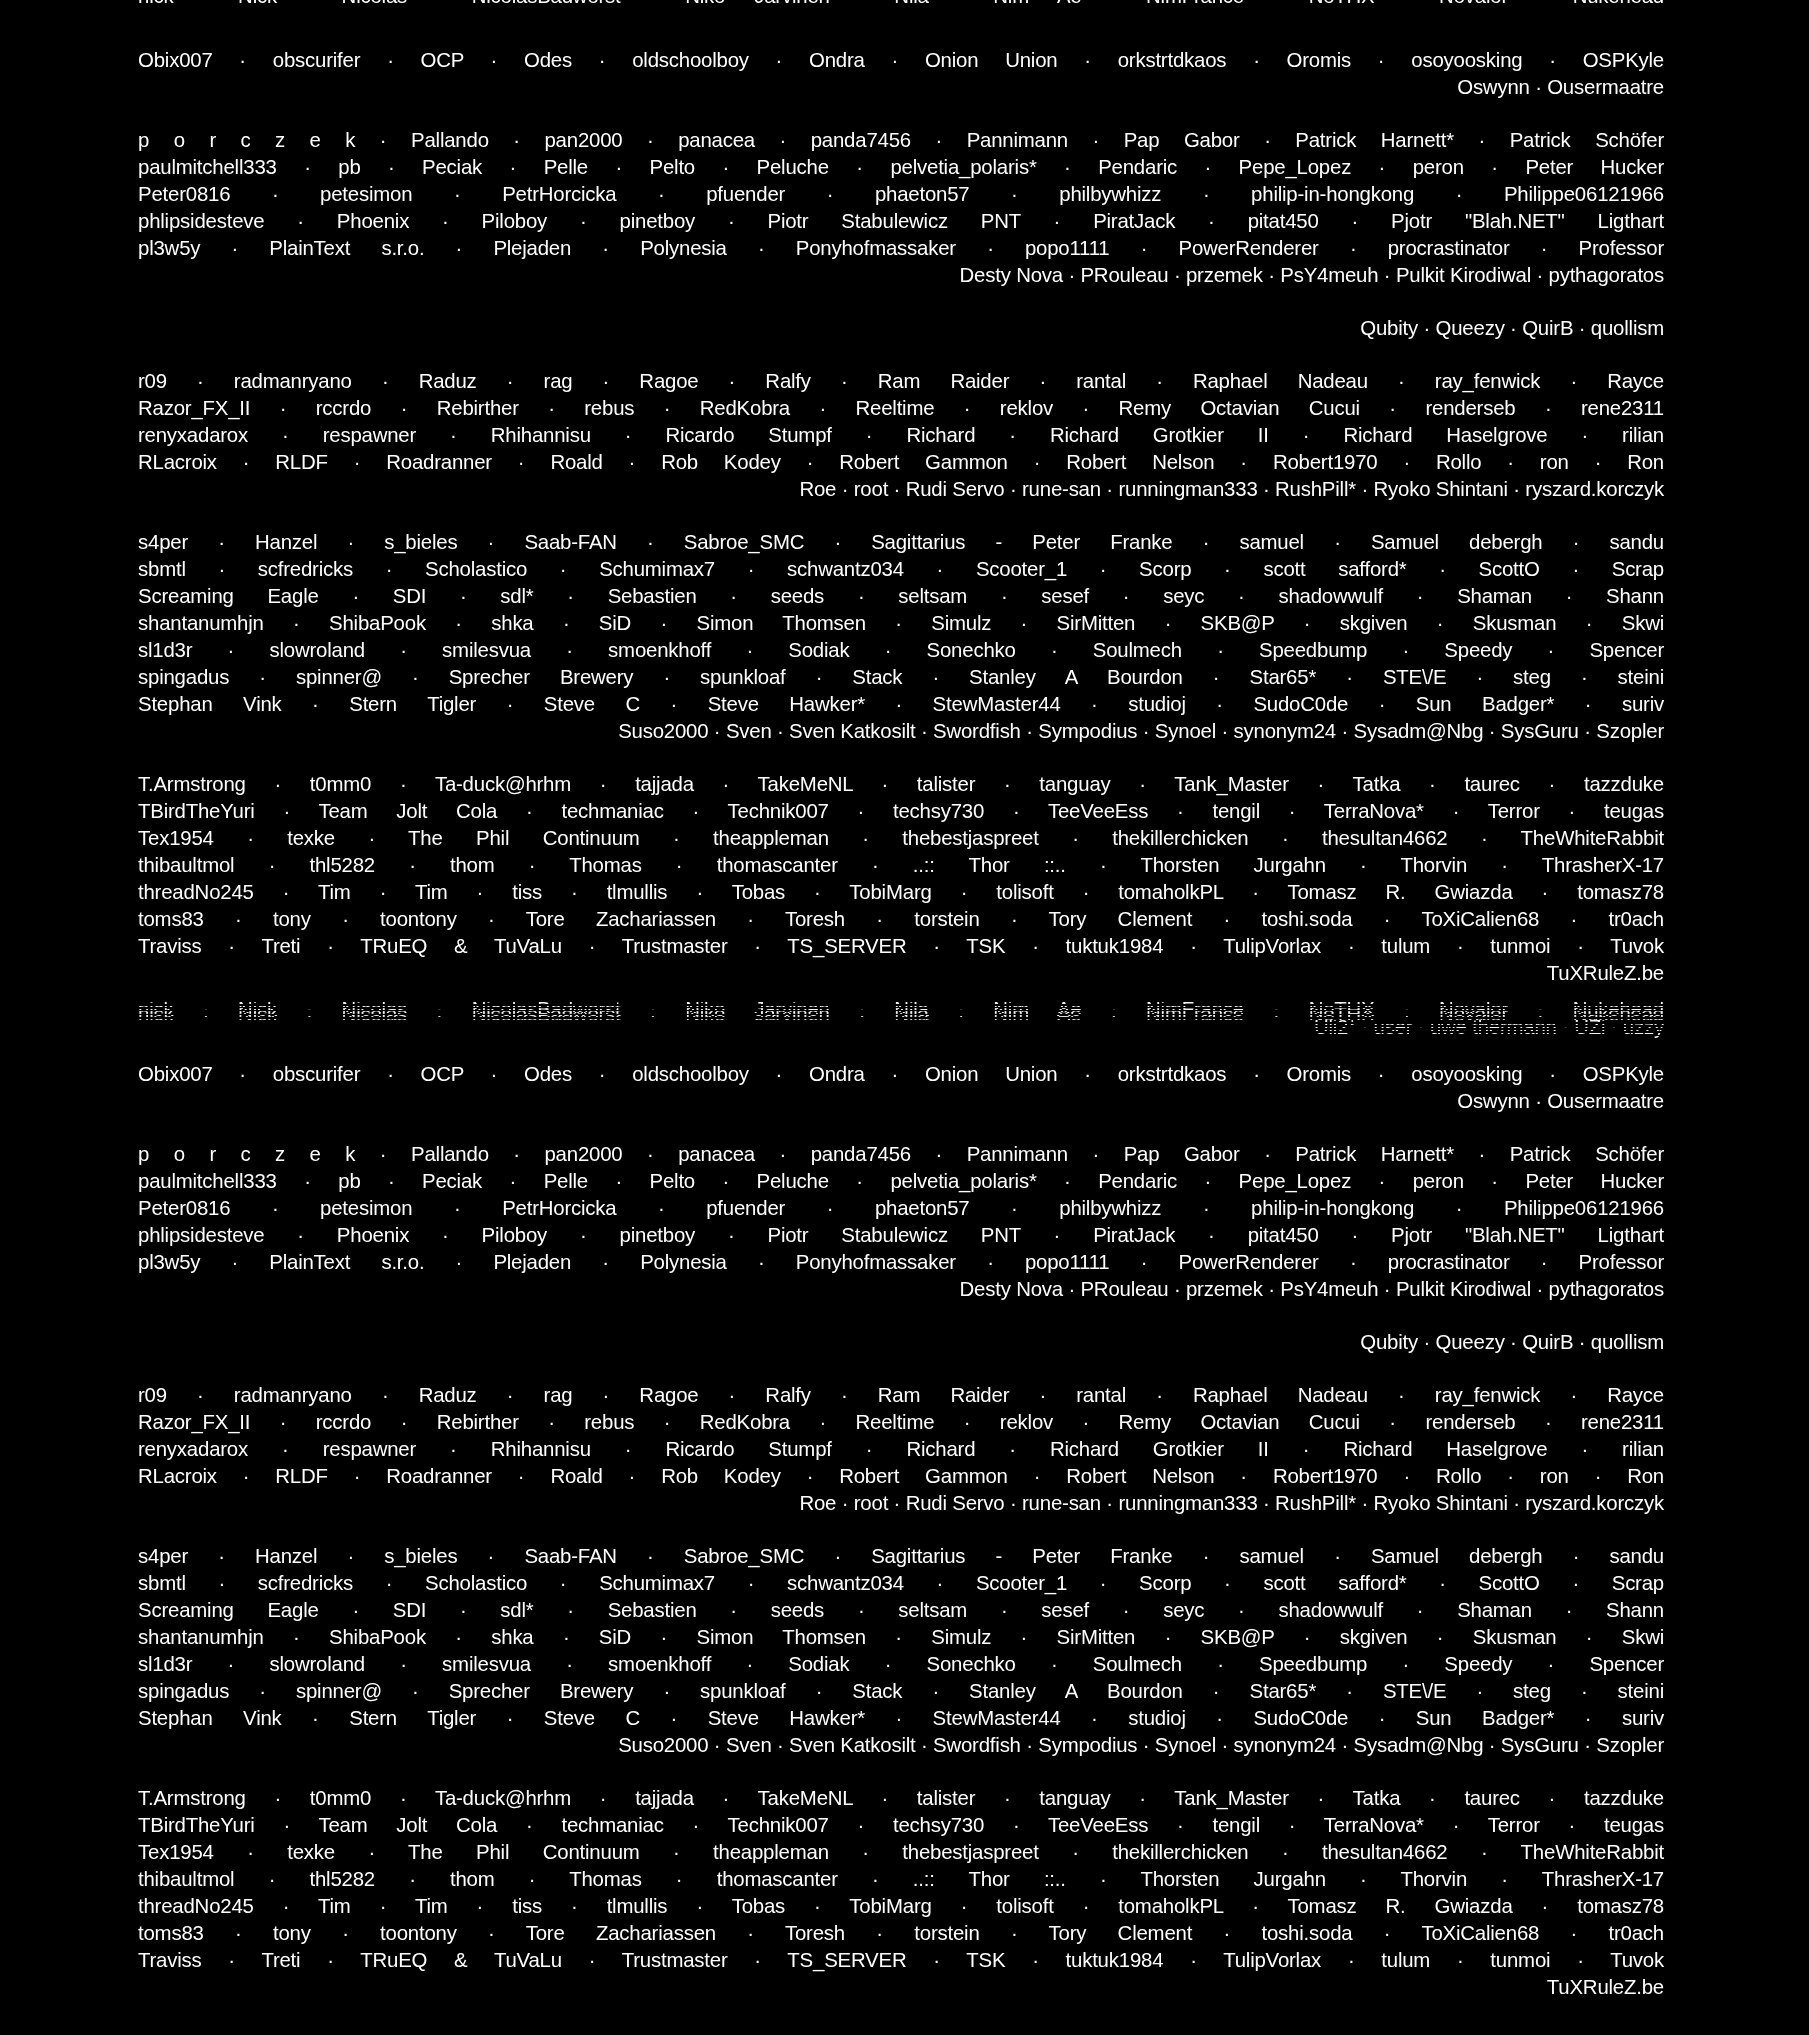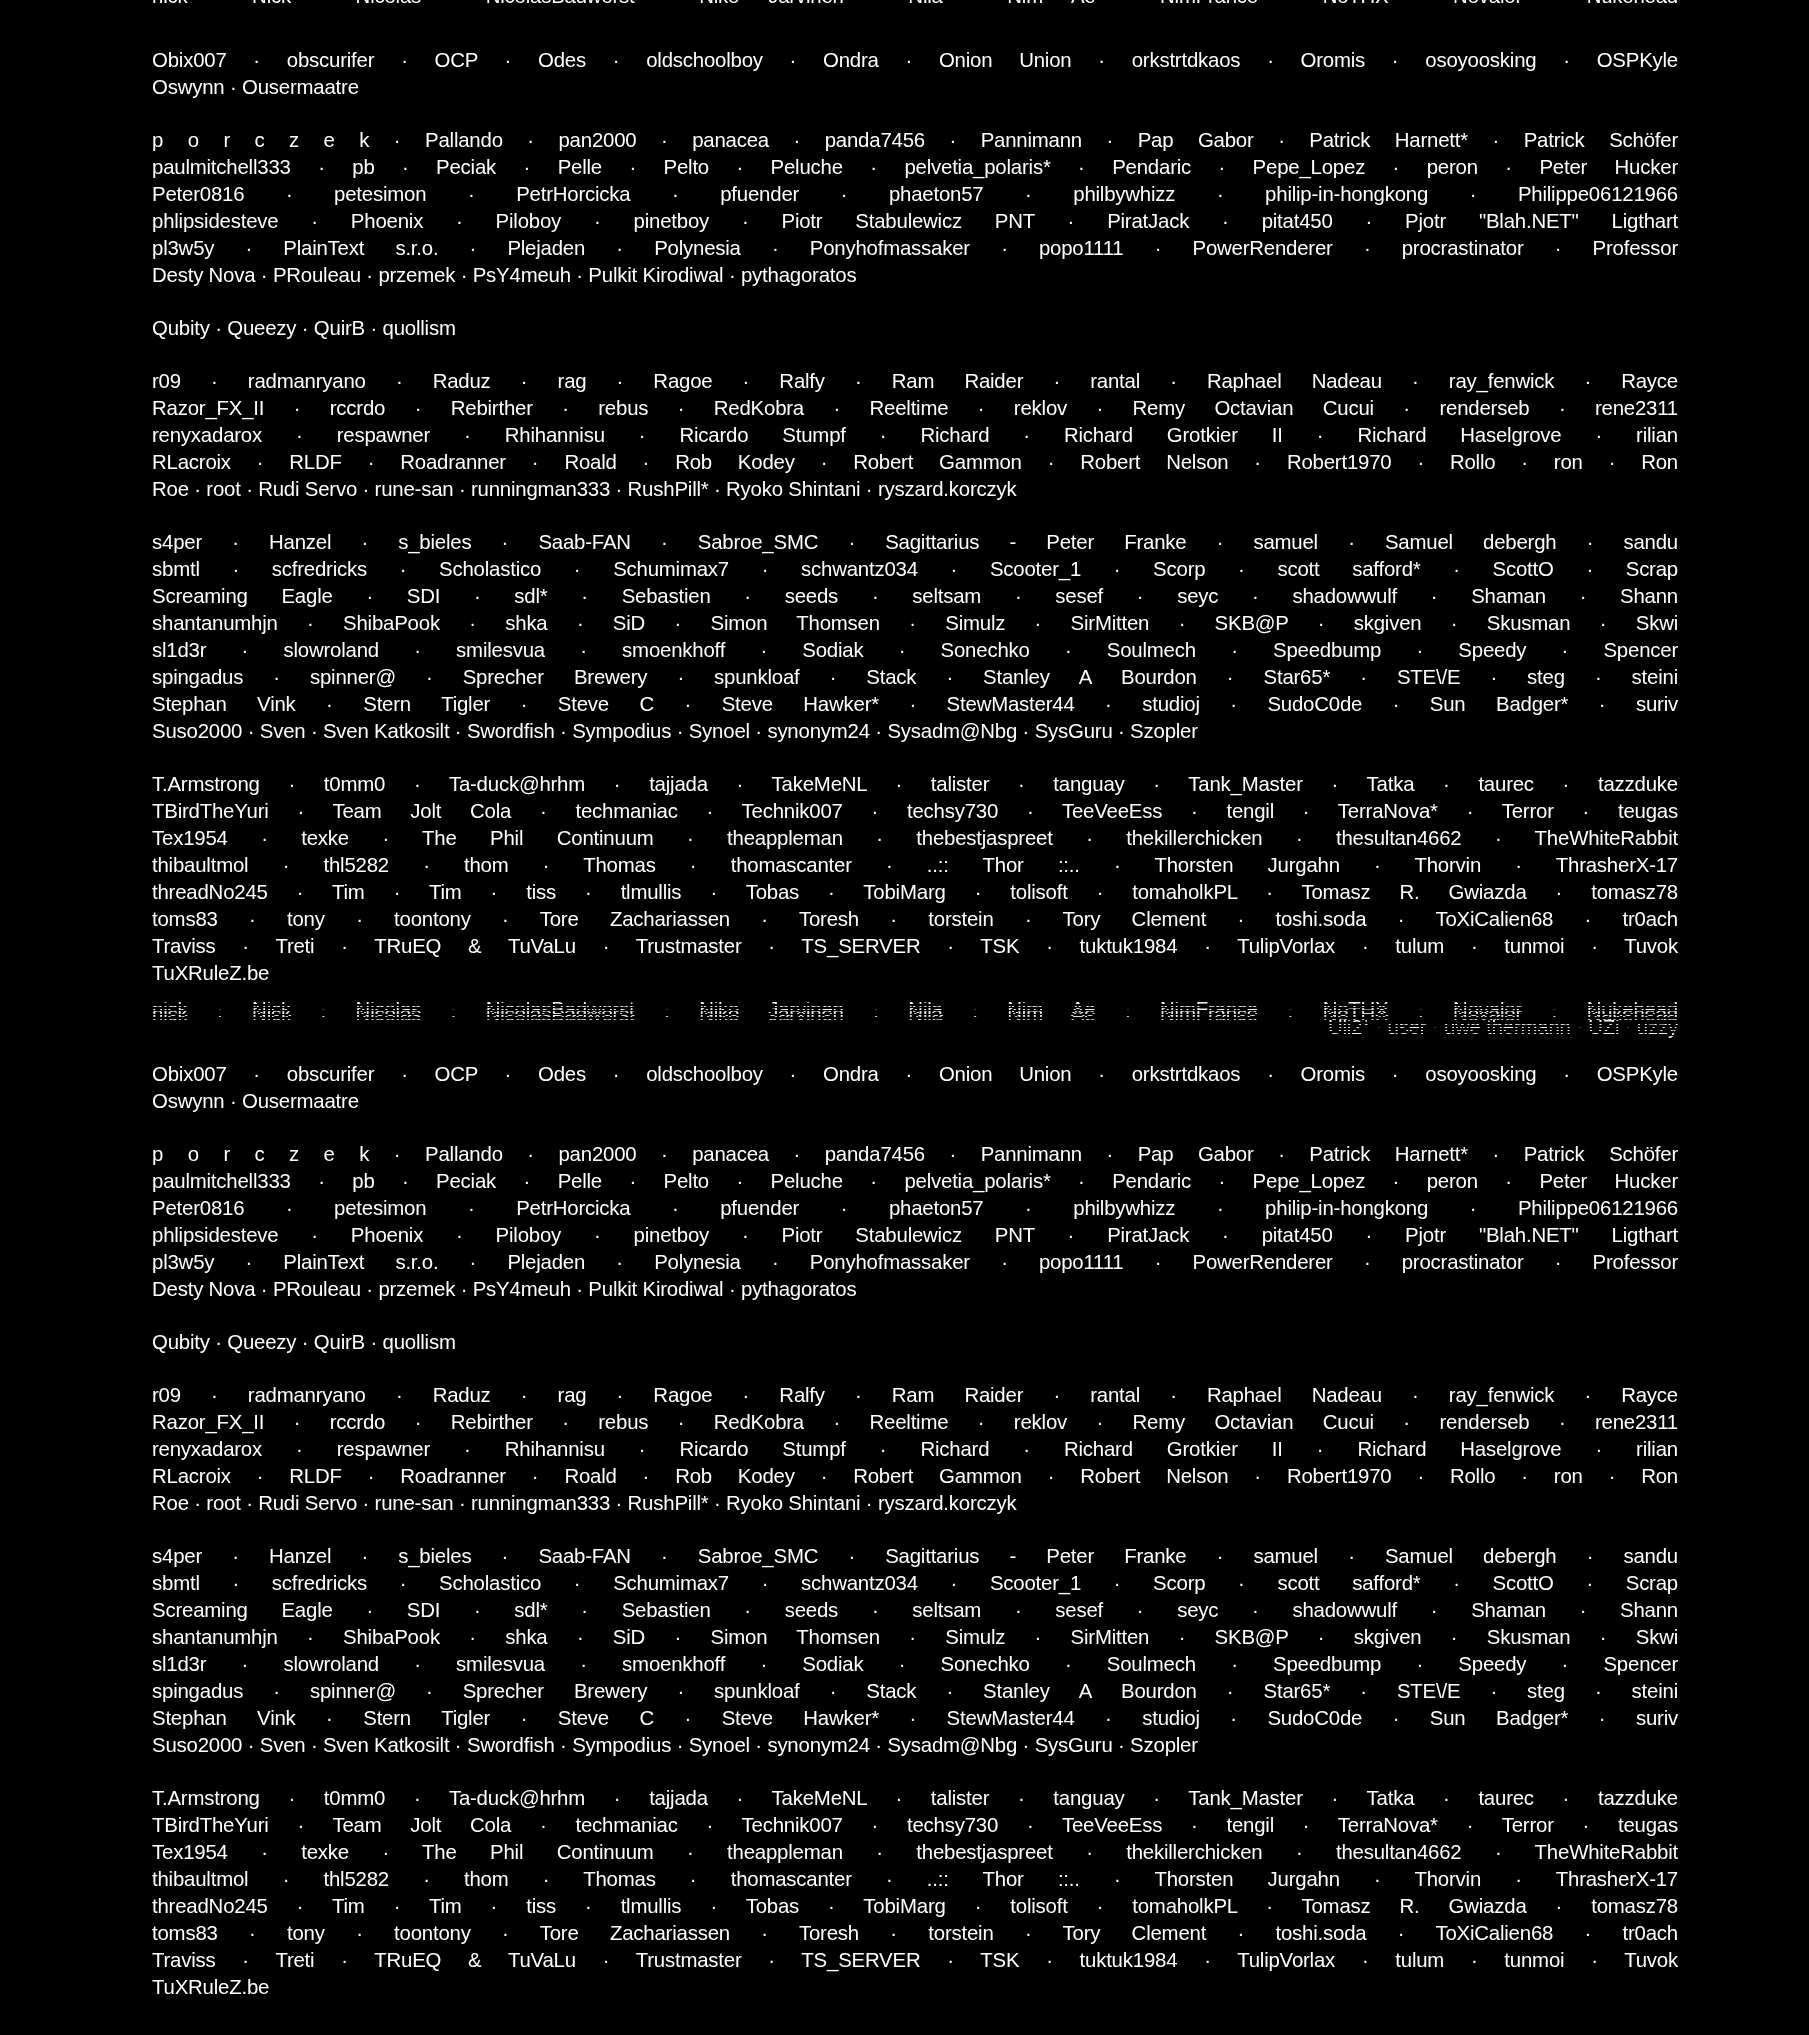--- a/index.html
+++ b/index.html
@@ -10,39 +10,39 @@
   #page {
     position: relative;
     width: 1809px;
     height: 2035px;
     overflow: hidden;
     background: #000000;
     font-family: "Liberation Sans", "DejaVu Sans", sans-serif;
   }
   .textcol {
     position: absolute;
-    left: 152px;
+    left: 138px;
     width: 1526px;
   }
   .line {
     color: #ffffff;
     font-size: 20.4px;
     line-height: 27px;
     letter-spacing: -0.2px;
     white-space: normal;
     text-align: justify;
     text-align-last: justify;
   }
   .section {
     margin-bottom: 26px;
   }
   .section:last-child { margin-bottom: 0; }
   
   .section .line:last-child {
-    text-align: left;
+    text-align: right;
     text-align-last: auto;
   }
   .solo-left .line {
     text-align: right;
     text-align-last: auto;
   }
   
   .tear-a .line {
     -webkit-mask-image: repeating-linear-gradient(180deg, #000 0px, #000 1.4px, transparent 1.4px, transparent 3.2px);
     mask-image: repeating-linear-gradient(180deg, #000 0px, #000 1.4px, transparent 1.4px, transparent 3.2px);

